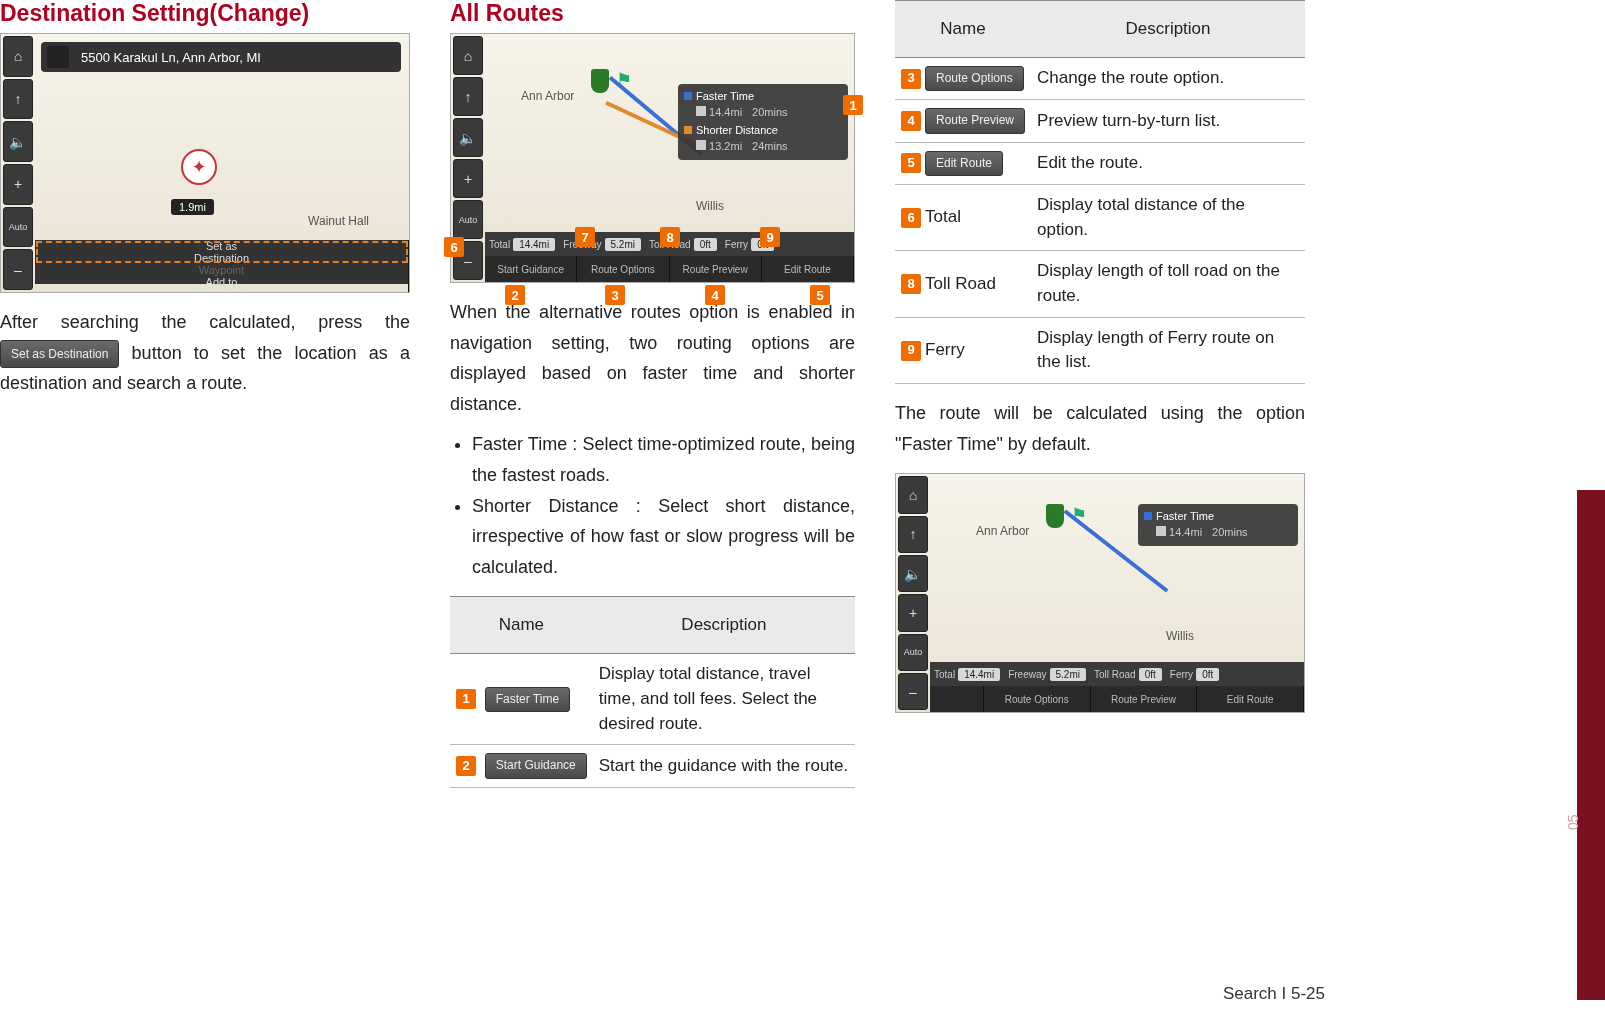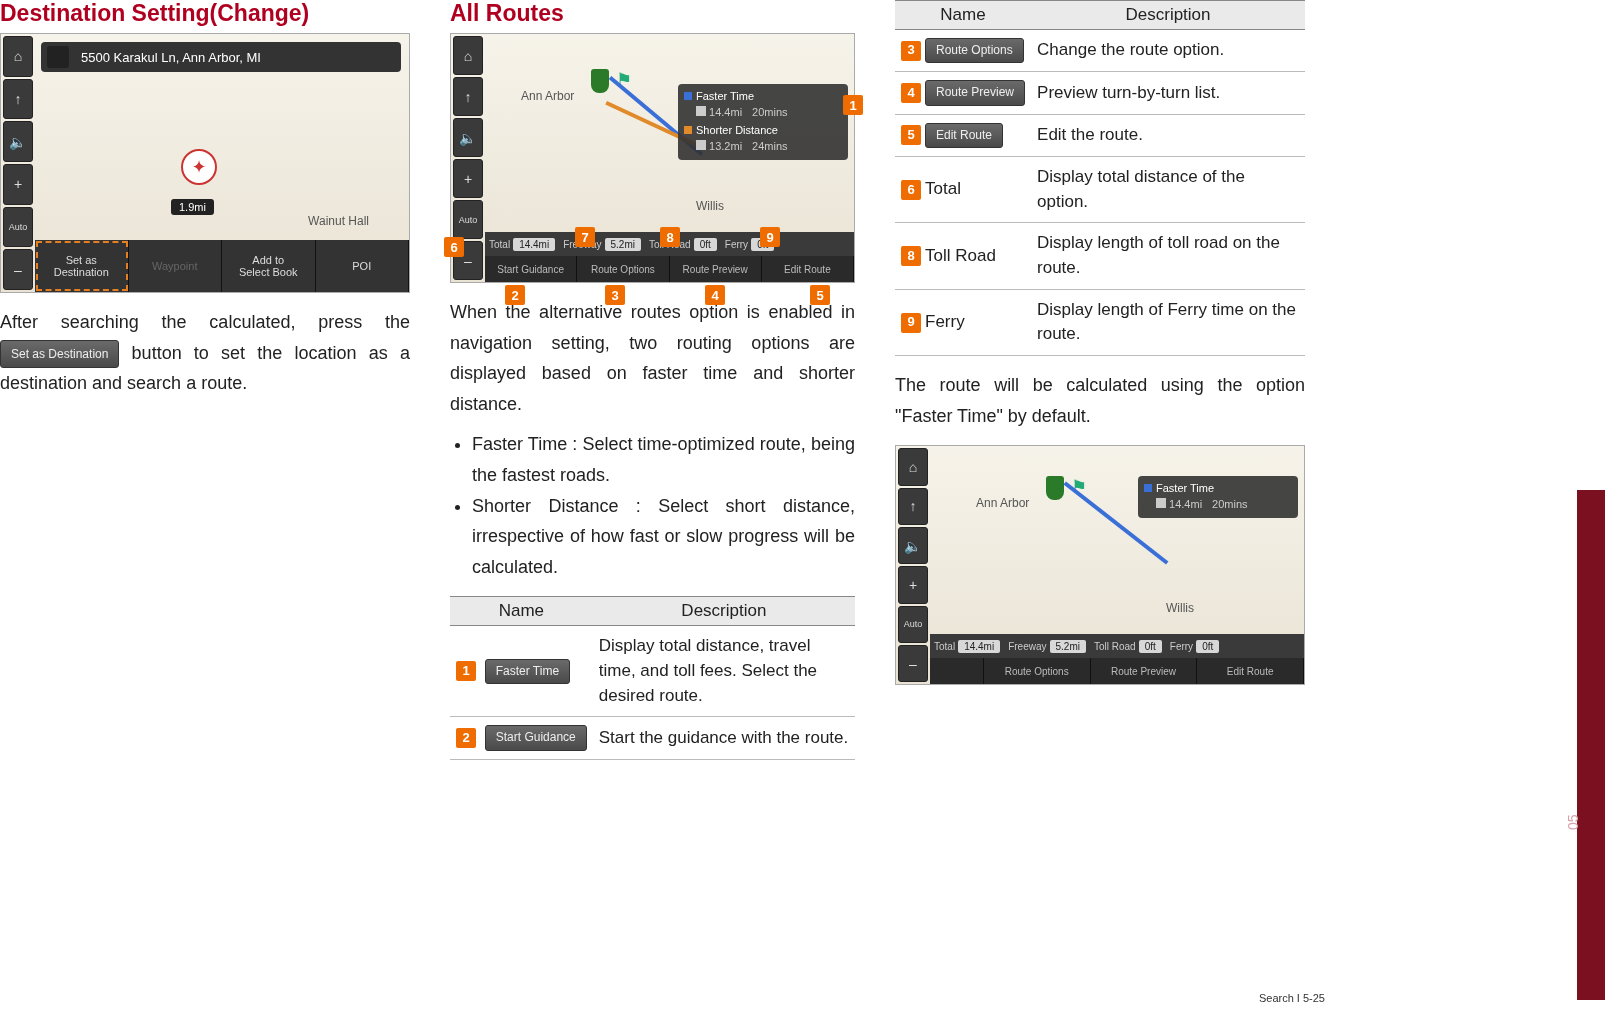--- a/index.html
+++ b/index.html
@@ -44,22 +44,22 @@
   .addr-bar {
     position: absolute; top: 8px; left: 40px; right: 8px; height: 30px;
     background: #333; border-radius: 4px; color: #fff; font-size: 13px;
     display: flex; align-items: center; padding-left: 40px;
   }
   .addr-bar::before {
     content: ""; position: absolute; left: 6px; top: 4px; width: 22px; height: 22px;
     background: #222; border-radius: 3px;
   }
   .bottom-bar {
-    position: absolute; bottom: 0; left: 34px; right: 0; height: 52px;
-    background: #333; display: flex;
+    position: absolute; bottom: 8px; left: 34px; right: 0; height: 44px;
+    background: #333; display: flex; flex-direction: column;
   }
   .bb-btn {
     flex: 1; border-right: 1px solid #111; color: #ddd; font-size: 11px;
     display: flex; align-items: center; justify-content: center; text-align: center;
     white-space: pre-line;
   }
   .bb-btn.hl { outline: 2px dashed #e67e22; outline-offset: -3px; }
   .pin {
     position: absolute; width: 36px; height: 36px; border: 2px solid #c33; border-radius: 50%;
     background: #fff; display: flex; align-items: center; justify-content: center;
@@ -107,41 +107,41 @@
     vertical-align: middle;
   }
   ul.body { list-style: disc; padding-left: 22px; margin-top: 10px; }
   ul.body li { font-size: 18px; line-height: 1.7; text-align: justify; }
 
   table.desc {
     width: 100%; border-collapse: collapse; margin-top: 14px; font-size: 17px;
   }
   table.desc th {
     background: #eaeaea; border-top: 1px solid #888; border-bottom: 1px solid #888;
-    padding: 4px 6px; font-weight: normal;
+    padding: 18px 6px; font-weight: normal;
   }
   table.desc td {
     border-bottom: 1px solid #bbb; padding: 8px 6px; vertical-align: middle; line-height: 1.45;
   }
   table.desc td.name { white-space: nowrap; }
   .num-badge {
     display: inline-flex; width: 20px; height: 20px; background: #ef6c00; color: #fff;
     align-items: center; justify-content: center; font-size: 13px; font-weight: bold;
     border-radius: 2px; margin-right: 4px; vertical-align: middle;
   }
   .side-tab {
     position: absolute; right: 0; top: 490px; width: 28px; height: 510px;
     background: #7a1020;
   }
   .side-tab .num {
     position: absolute; bottom: 170px; left: 4px; color: #d9a0a8; font-size: 14px;
     transform: rotate(-90deg); transform-origin: left bottom;
   }
   .footer {
-    position: absolute; bottom: 10px; right: 280px; font-size: 11px; color: #333;
+    position: absolute; bottom: 10px; right: 280px; font-size: 17px; color: #333;
   }
   .marker {
     position: absolute; width: 18px; height: 24px; background: #2a7a2a; border-radius: 3px 3px 8px 8px;
   }
 </style>
 </head>
 <body>
 
 <div class="page">
 
@@ -313,21 +313,21 @@
         <tr>
           <td class="name"><span class="num-badge">6</span><span>Total</span></td>
           <td>Display total distance of the option.</td>
         </tr>
         <tr>
           <td class="name"><span class="num-badge">8</span><span>Toll Road</span></td>
           <td>Display length of toll road on the route.</td>
         </tr>
         <tr>
           <td class="name"><span class="num-badge">9</span><span>Ferry</span></td>
-          <td>Display length of Ferry time on the route.</td>
+          <td>Display length of Ferry route on the list.</td>
         </tr>
       </tbody>
     </table>
 
     <p class="body">The route will be calculated using the option "Faster Time" by default.</p>
 
     <div class="screenshot ss3" style="margin-top:14px;">
       <div class="nav-side">
         <div class="sbtn">⌂</div>
         <div class="sbtn">↑</div>

